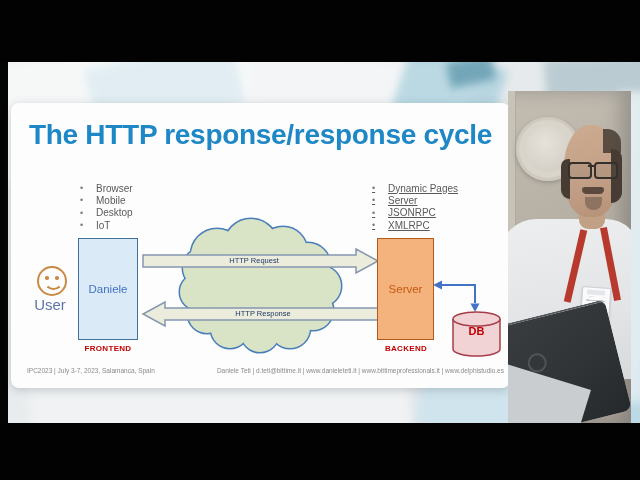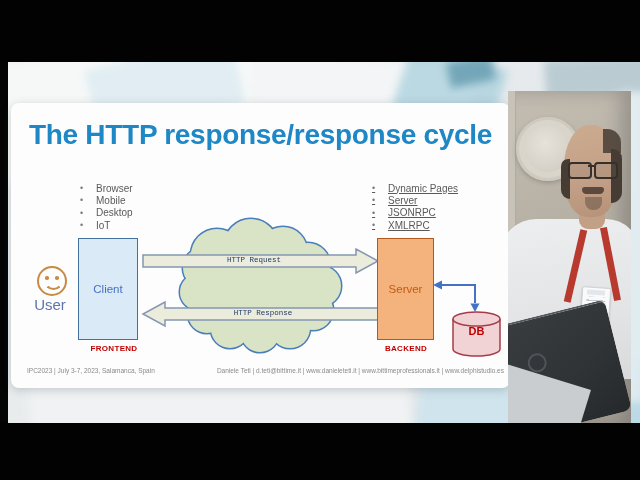--- a/index.html
+++ b/index.html
@@ -34,24 +34,24 @@
   .b-row{display:flex;align-items:center;height:12.3px;}
   .b-dot{width:16px;color:#7a7a7a;font-size:9px;}
   .b-dot::before{content:"•";}
   
   #diag-svg{position:absolute;left:0;top:0;width:499px;height:285px;}
   
   .node-box{position:absolute;border-style:solid;border-width:1.5px;display:flex;align-items:center;justify-content:center;font-size:11.5px;}
   #client-box{left:67px;top:135px;width:58px;height:100px;background:#daeaf6;border-color:#41719c;color:#4472c4;}
   #server-box{left:366px;top:135px;width:55px;height:100px;background:#f4b27d;border-color:#b05a1e;color:#c55a11;}
   .tier-label{position:absolute;font-size:8px;font-weight:700;color:#c00000;letter-spacing:.3px;text-align:center;}
-  #frontend-label{left:68px;top:241px;width:70px;}
+  #frontend-label{left:62px;top:241px;width:70px;}
   #backend-label{left:360px;top:241px;width:70px;}
   #network-label{position:absolute;left:194px;top:177px;width:100px;text-align:center;font-size:12.5px;color:#3f5a75;}
-  .arrow-label{position:absolute;font-size:7.5px;color:#1f3864;text-align:center;font-family:Liberation Mono, monospace;}
+  .arrow-label{position:absolute;font-size:7.5px;color:#1f3864;text-align:center;}
   #req-label{left:183px;top:153px;width:120px;}
   #resp-label{left:192px;top:206px;width:120px;}
   #db-label{position:absolute;left:442px;top:222px;width:47px;text-align:center;font-size:11px;font-weight:600;color:#c00000;}
   
   #smiley{position:absolute;left:26px;top:163px;width:26px;height:26px;border:2px solid #c98a44;border-radius:50%;}
   .eye{position:absolute;top:8px;width:3.5px;height:3.5px;background:#c98a44;border-radius:50%;}
   #eye-l{left:6px;} #eye-r{left:16px;}
   #mouth{position:absolute;left:5px;top:11px;width:15px;height:9px;border:2px solid #c98a44;border-top:none;
          border-left-color:transparent;border-right-color:transparent;border-radius:0 0 14px 14px;}
   #user-label{position:absolute;left:14px;top:193px;width:50px;text-align:center;font-size:15px;color:#5e74ad;}
@@ -199,21 +199,21 @@
     </svg>
 
     <div id="smiley">
       <div id="eye-l" class="eye"></div>
       <div id="eye-r" class="eye"></div>
       <div id="mouth"></div>
     </div>
     <div id="user-label">User</div>
 
     <div id="client-box" class="node-box">
-      <span>Client</span>
+      <span>Daniele</span>
     </div>
     <div id="frontend-label" class="tier-label">FRONTEND</div>
 
     <div id="req-label" class="arrow-label">HTTP Request</div>
     <div id="resp-label" class="arrow-label">HTTP Response</div>
 
     <div id="server-box" class="node-box">
       <span>Server</span>
     </div>
     <div id="backend-label" class="tier-label">BACKEND</div>

